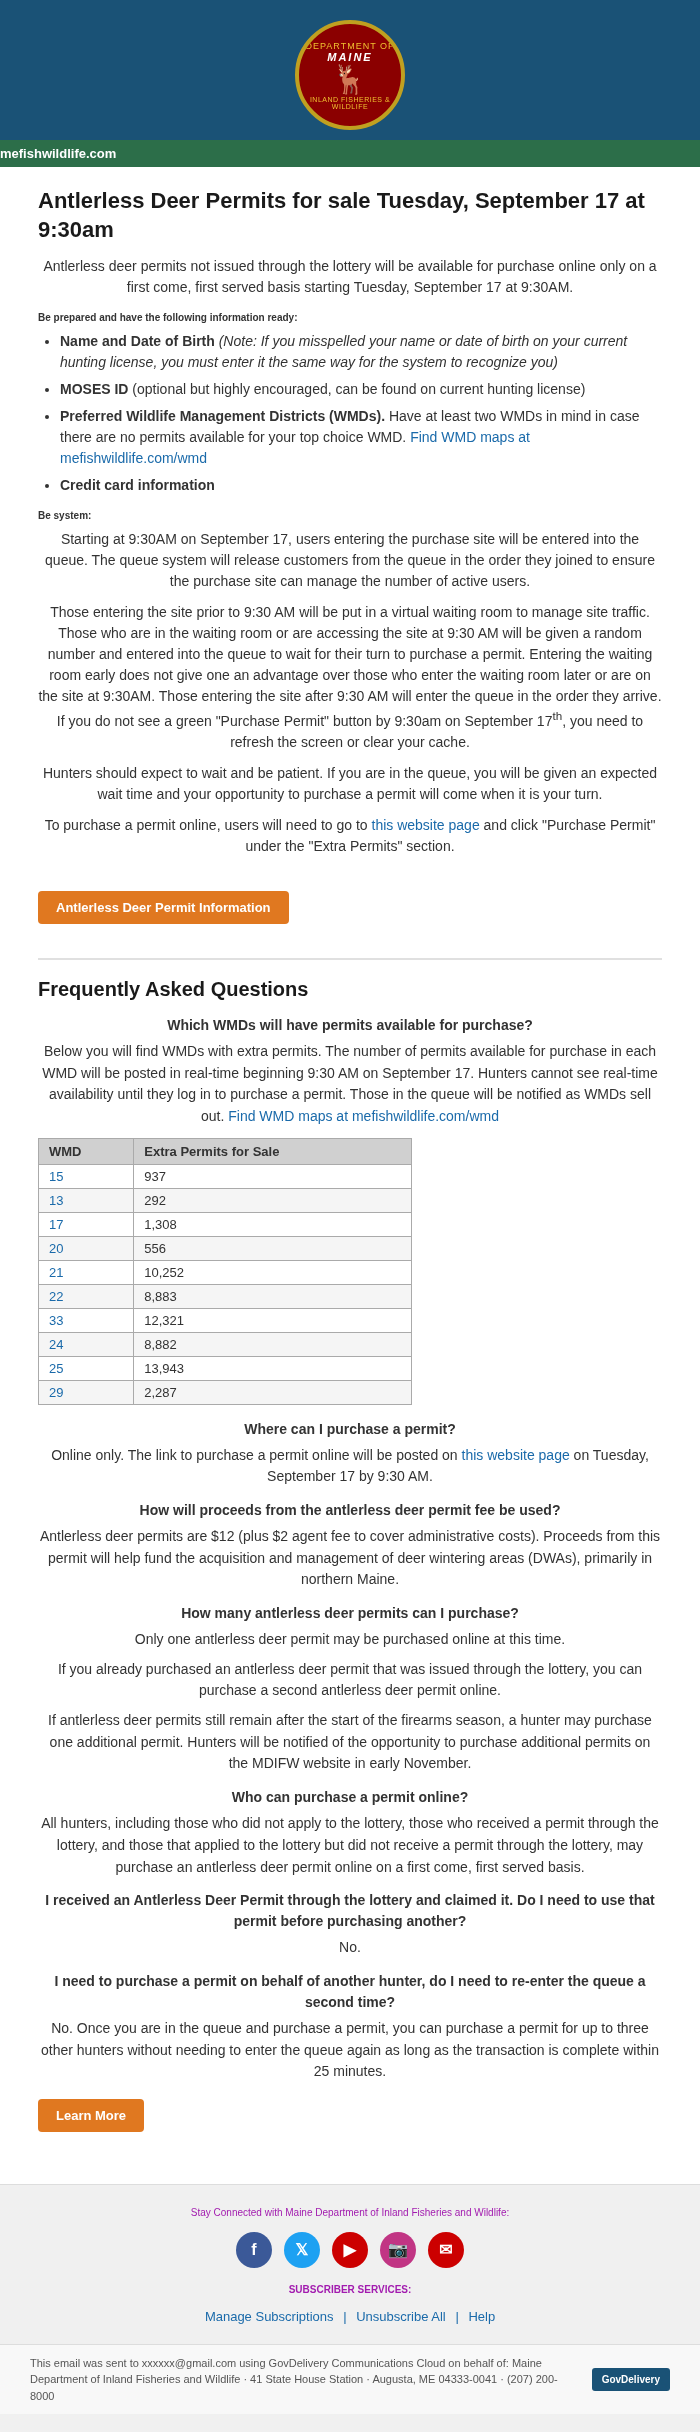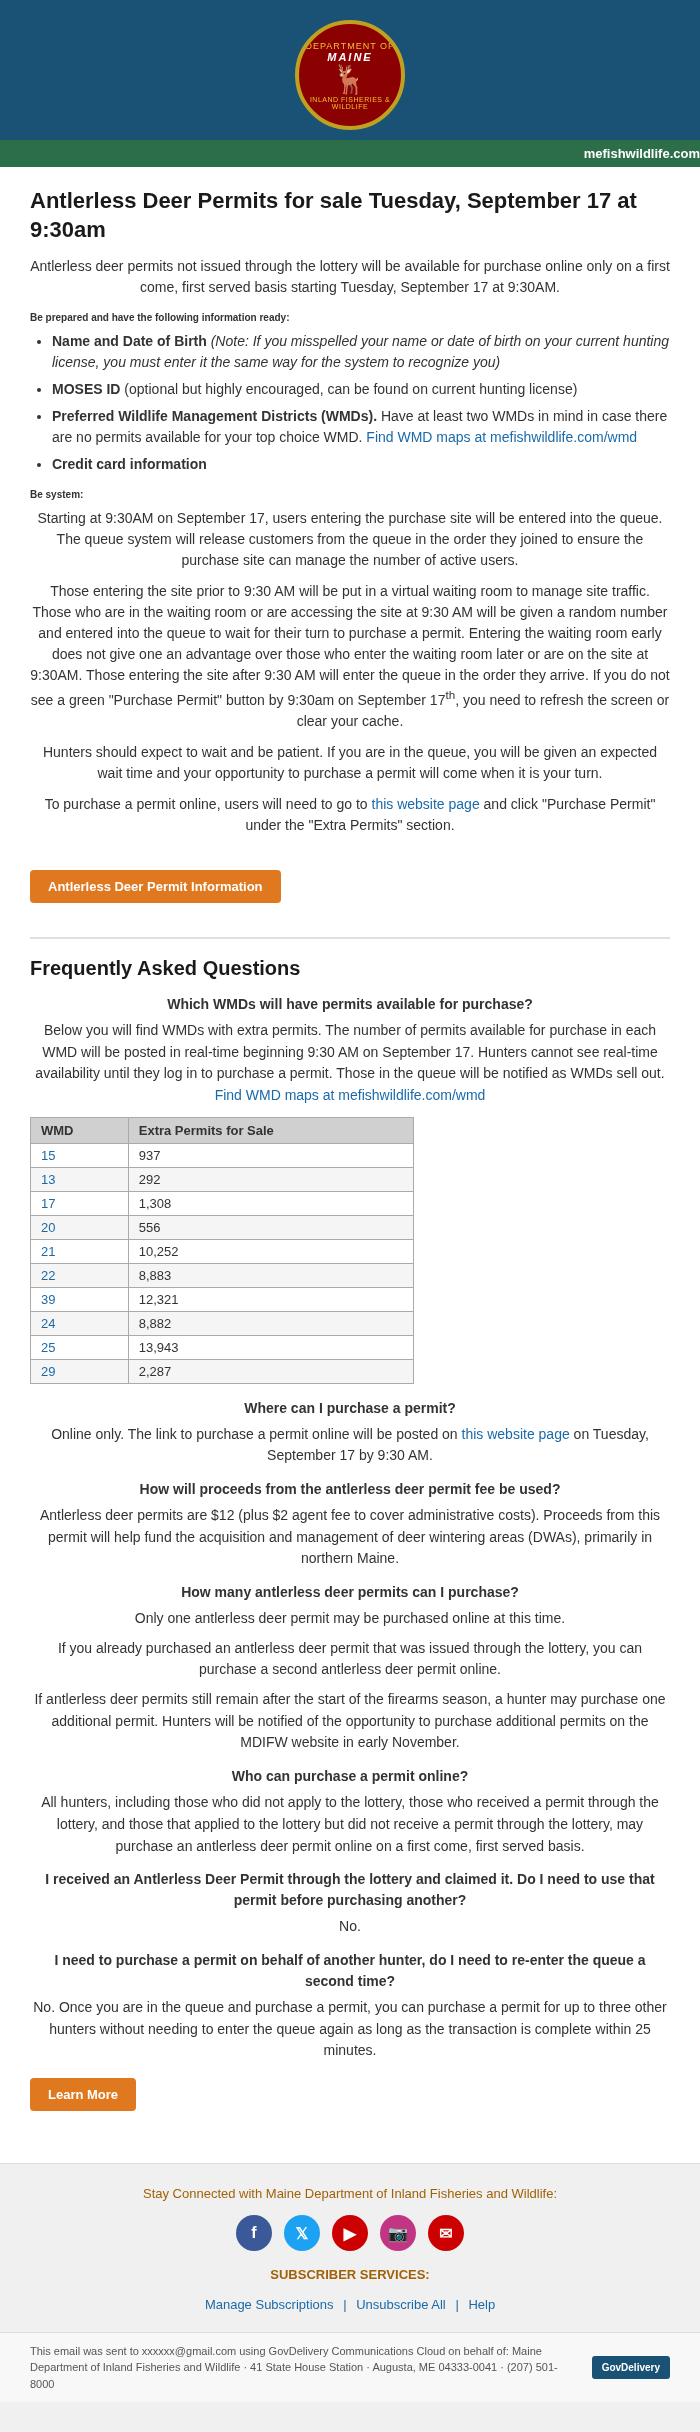--- a/index.html
+++ b/index.html
@@ -62,28 +62,28 @@
     }
     .logo-arc-bottom {
       color: #f0c030;
       font-size: 7px;
       letter-spacing: 0.5px;
       display: block;
     }
     .header-url-bar {
       background: #2c6e49;
       color: #fff;
-      text-align: right;
+      text-align: left;
       padding: 6px 0;
       font-size: 13px;
       font-weight: bold;
     }
     
     .content {
-      padding: 20px 30px;
+      padding: 20px 38px;
       background: #fff;
     }
     h1.page-title {
       font-size: 22px;
       color: #1a1a1a;
       font-weight: bold;
       margin-bottom: 12px;
       line-height: 1.3;
     }
     p {
@@ -172,23 +172,23 @@
     .wmd-table tr:nth-child(even) td { background: #f5f5f5; }
     .wmd-table tr:nth-child(odd) td { background: #fff; }
     
     .footer-social {
       background: #f0f0f0;
       padding: 20px 30px;
       text-align: center;
       border-top: 1px solid #ddd;
     }
     .footer-social p {
-      font-size: 13px;
+      font-size: 10px;
       margin-bottom: 12px;
-      color: #a16207;
+      color: #a21caf;
     }
     .social-icons {
       display: flex;
       justify-content: center;
       gap: 12px;
       margin-bottom: 14px;
     }
     .social-icon-circle {
       width: 36px;
       height: 36px;
@@ -338,21 +338,21 @@
             </tr>
             <tr>
               <td><a href="#">21</a></td>
               <td>10,252</td>
             </tr>
             <tr>
               <td><a href="#">22</a></td>
               <td>8,883</td>
             </tr>
             <tr>
-              <td><a href="#">39</a></td>
+              <td><a href="#">33</a></td>
               <td>12,321</td>
             </tr>
             <tr>
               <td><a href="#">24</a></td>
               <td>8,882</td>
             </tr>
             <tr>
               <td><a href="#">25</a></td>
               <td>13,943</td>
             </tr>
@@ -404,17 +404,17 @@
     <div class="subscriber-links">
       <a href="#">Manage Subscriptions</a>
       <span> | </span>
       <a href="#">Unsubscribe All</a>
       <span> | </span>
       <a href="#">Help</a>
     </div>
   </div>
 
   <div class="bottom-footer">
-    <div class="bottom-footer-text">This email was sent to xxxxxx@gmail.com using GovDelivery Communications Cloud on behalf of: Maine Department of Inland Fisheries and Wildlife · 41 State House Station · Augusta, ME 04333-0041 · (207) 501-8000</div>
+    <div class="bottom-footer-text">This email was sent to xxxxxx@gmail.com using GovDelivery Communications Cloud on behalf of: Maine Department of Inland Fisheries and Wildlife · 41 State House Station · Augusta, ME 04333-0041 · (207) 200-8000</div>
     <div class="govdelivery-logo">GovDelivery</div>
   </div>
 
 </div>
 
 </body></html>

